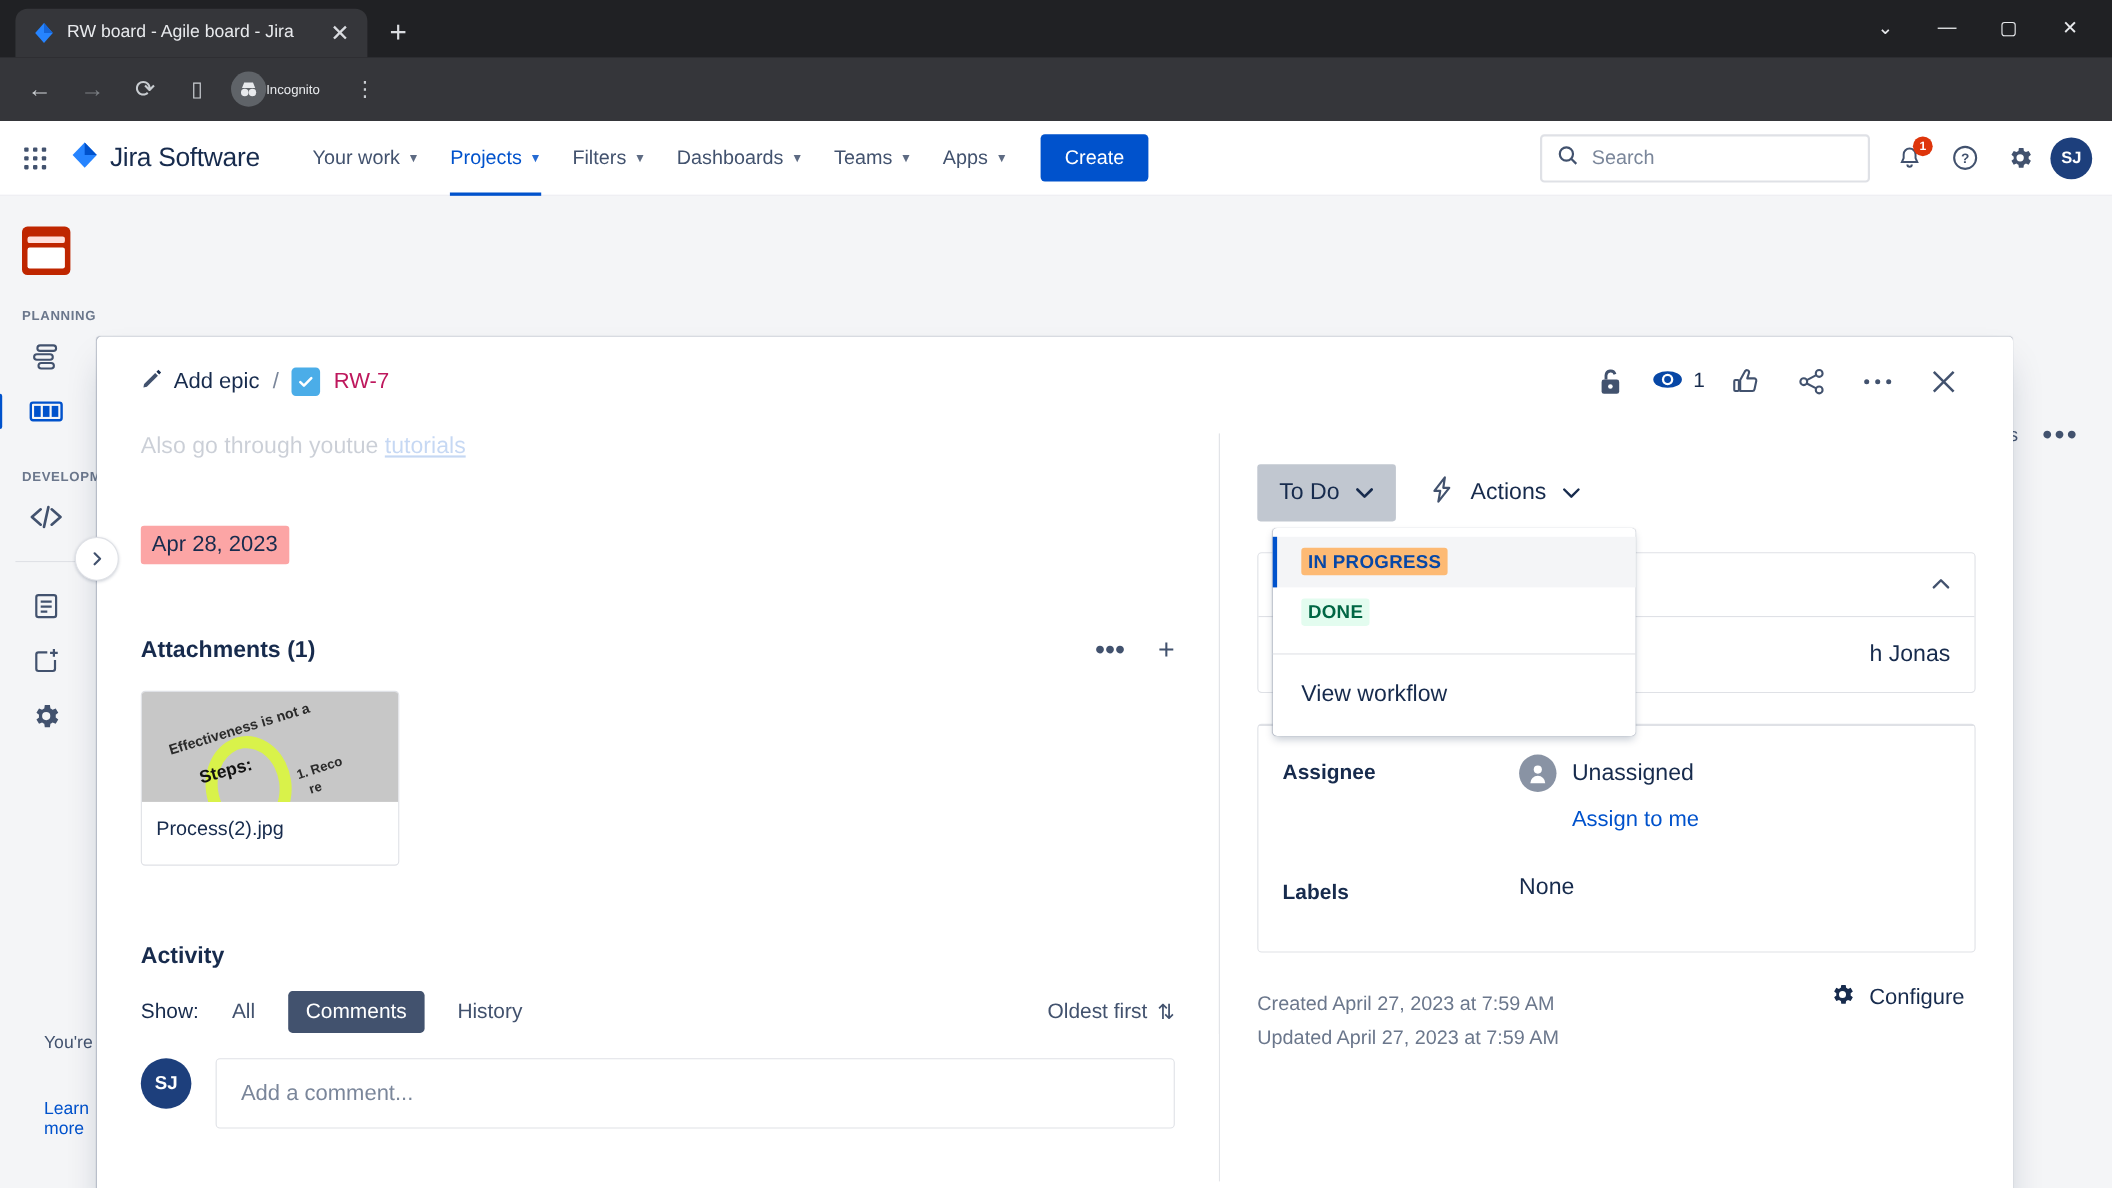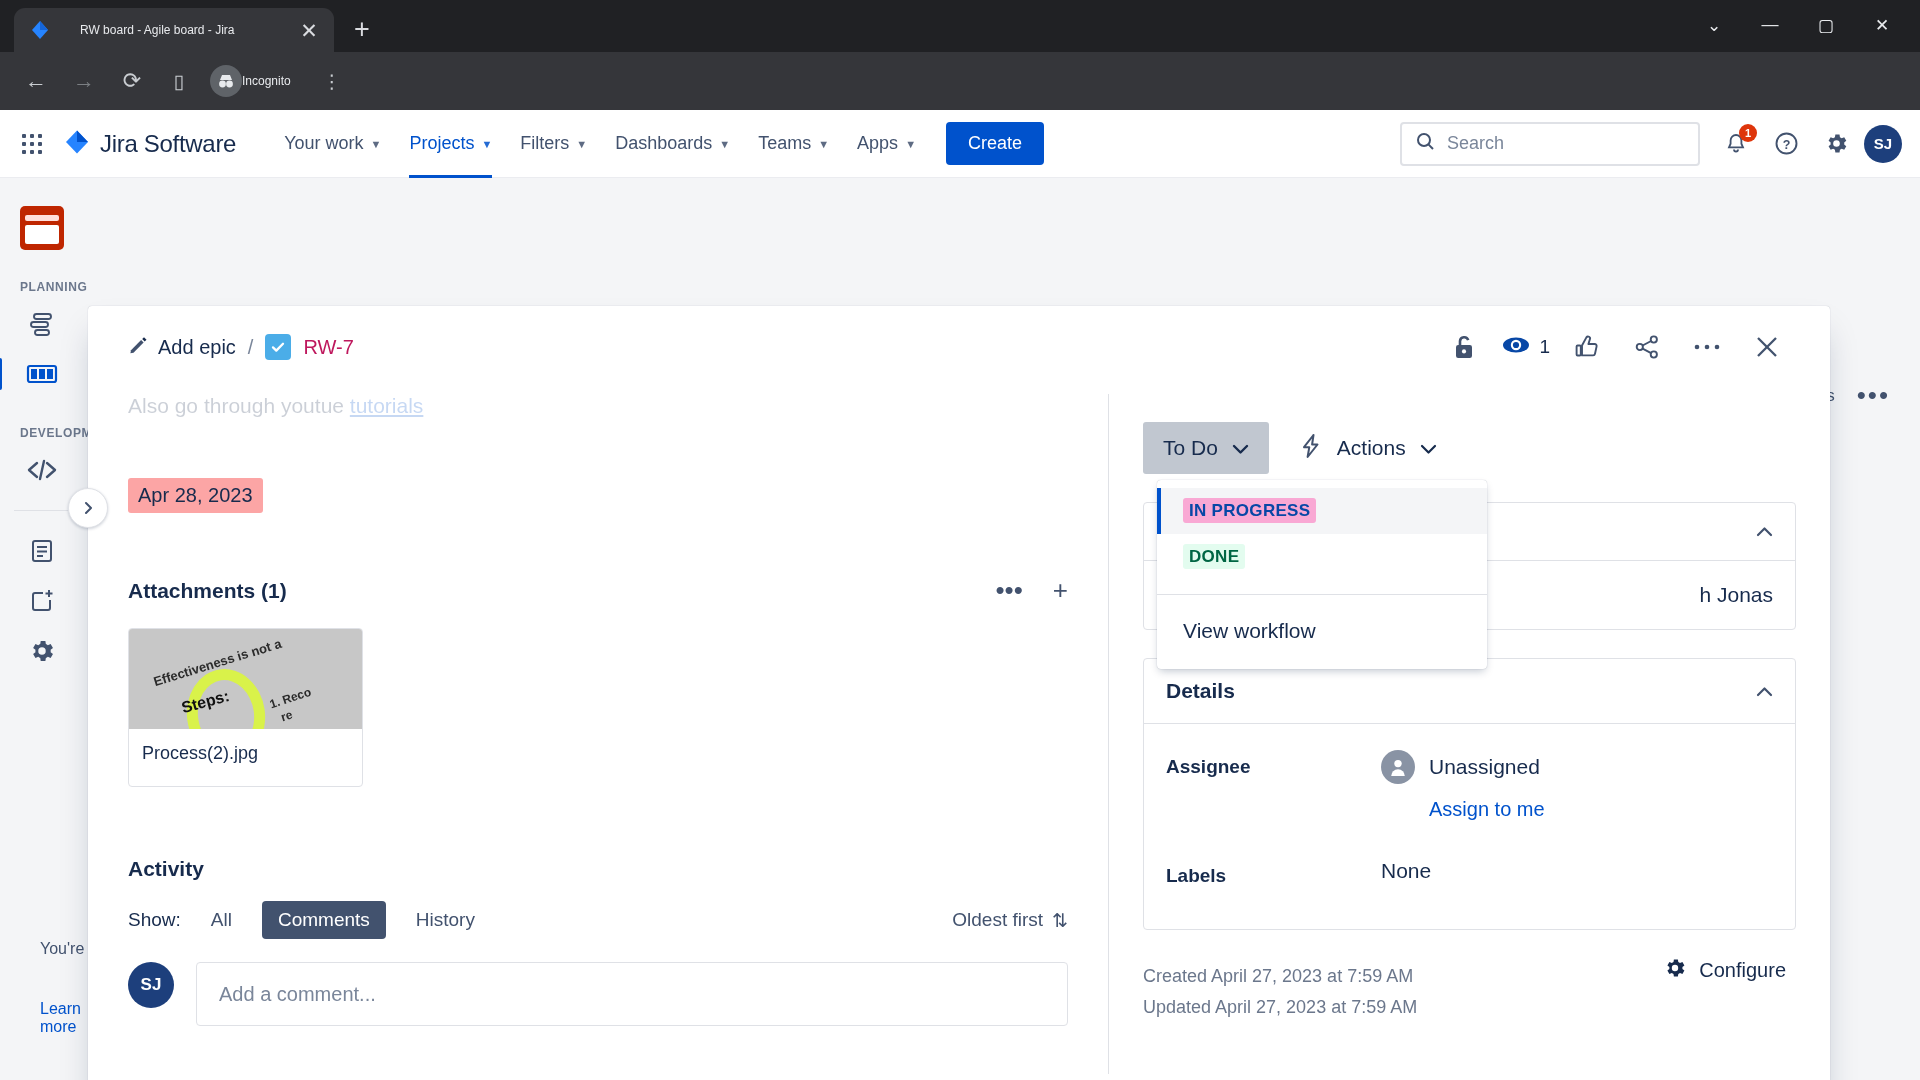--- a/index.html
+++ b/index.html
@@ -13,21 +13,21 @@
   
   .browser-chrome { width: 1920px; background: #202124; }
   .tabstrip { height: 52px; display: flex; align-items: flex-end; padding-left: 14px; background: #202124; position: relative; }
   .tab {
     display: flex; align-items: center; gap: 11px;
     height: 44px; width: 320px;
     background: #35363a; border-radius: 11px 11px 0 0;
     padding: 0 12px 0 16px; position: relative;
   }
   .tab-favicon { width: 20px; height: 20px; flex: none; position: relative; }
-  .tab-title { color: #e8eaed; font-size: 12px; white-space: nowrap; overflow: hidden; text-overflow: ellipsis; flex: 1; margin-left: 19px; }
+  .tab-title { color: #e8eaed; font-size: 16px; white-space: nowrap; overflow: hidden; text-overflow: ellipsis; flex: 1; }
   .tab-close { color: #dadce0; font-size: 21px; line-height: 1; width: 26px; text-align: center; cursor: pointer; }
   .tab-new { color: #dadce0; font-size: 27px; line-height: 1; margin: 0 0 9px 20px; cursor: pointer; font-weight: 300; }
   .winctl { position: absolute; right: 10px; top: 4px; display: flex; align-items: center; gap: 0; }
   .winctl div { width: 56px; height: 42px; display: flex; align-items: center; justify-content: center; color: #e8eaed; font-size: 17px; cursor: pointer; }
 
   .omnibar { height: 58px; background: #35363a; display: flex; align-items: center; padding: 0 14px; gap: 4px; }
   .nav-btn { width: 44px; height: 44px; display: flex; align-items: center; justify-content: center; color: #c9cdd1; font-size: 22px; cursor: pointer; }
   .nav-btn.dim { color: #7b7f83; }
   .urlbox {
     flex: 1; height: 42px; background: #202124; border-radius: 21px;
@@ -173,21 +173,21 @@
   .actions-btn { display: flex; align-items: center; gap: 14px; font-size: 21px; color: #172b4d; cursor: pointer; }
 
   .status-menu {
     position: absolute; left: 14px; top: 58px; width: 330px; background: #fff;
     border-radius: 4px; box-shadow: 0 4px 8px -2px rgba(9,30,66,.25), 0 0 1px rgba(9,30,66,.31); z-index: 40;
     padding: 8px 0 0 0;
   }
   .menu-item { padding: 13px 26px; font-size: 17px; font-weight: 700; letter-spacing: .3px; cursor: pointer; position: relative; }
   .menu-item.sel { background: #f4f5f7; }
   .menu-item.sel::before { content:""; position:absolute; left:0; top:0; bottom:0; width:4px; background:#0052cc; }
-  .chip-blue { background: #f9a8d4; color: #0747a6; border-radius: 3px; padding: 3px 6px; }
+  .chip-blue { background: #fdba74; color: #0747a6; border-radius: 3px; padding: 3px 6px; }
   .chip-green { background: #e3fcef; color: #006644; border-radius: 3px; padding: 3px 6px; }
   .menu-sep { height: 1px; background: #dfe1e6; margin: 14px 0 0; }
   .menu-foot { padding: 24px 26px 26px; font-size: 21px; color: #172b4d; cursor: pointer; }
 
   .panel-card { border: 1px solid #dfe1e6; border-radius: 4px; margin-top: 28px; background: #fff; }
   .panel-head { display: flex; align-items: center; padding: 20px 22px; font-size: 21px; font-weight: 600; color: #172b4d; cursor: pointer; }
   .panel-head .chev { margin-left: auto; color: #42526e; font-size: 15px; }
   .panel-sep { height: 1px; background: #dfe1e6; }
   .panel-body { padding: 26px 22px 30px; }
   .field-row { display: flex; align-items: flex-start; margin-bottom: 12px; }
@@ -556,28 +556,20 @@
                 </svg>
             </span>
           </div>
           <div class="panel-sep"></div>
           <div class="panel-body" style="padding:22px 22px;min-height:66px">
             <div class="field-val" style="justify-content:flex-end">h Jonas</div>
           </div>
         </div>
 
         <div class="panel-card">
-          <div class="panel-head">
-            <span>Details</span>
-            <span class="chev">
-              <svg width="17" height="11" viewBox="0 0 17 11">
-                  <path d="M2 9 L8.5 2.5 L15 9" fill="none" stroke="#42526e" stroke-width="2.2" stroke-linecap="round" stroke-linejoin="round"></path>
-                </svg>
-            </span>
-          </div>
           <div class="panel-sep"></div>
           <div class="panel-body">
             <div class="field-row">
               <div class="field-lbl">Assignee</div>
               <div>
                 <div class="field-val">
                   <span class="unassigned-av">
                     <svg width="22" height="22" viewBox="0 0 22 22">
                         <circle cx="11" cy="7.6" r="3.7" fill="#fff"></circle>
                         <path d="M4.2 20a6.8 6.8 0 0 1 13.6 0z" fill="#fff"></path>

